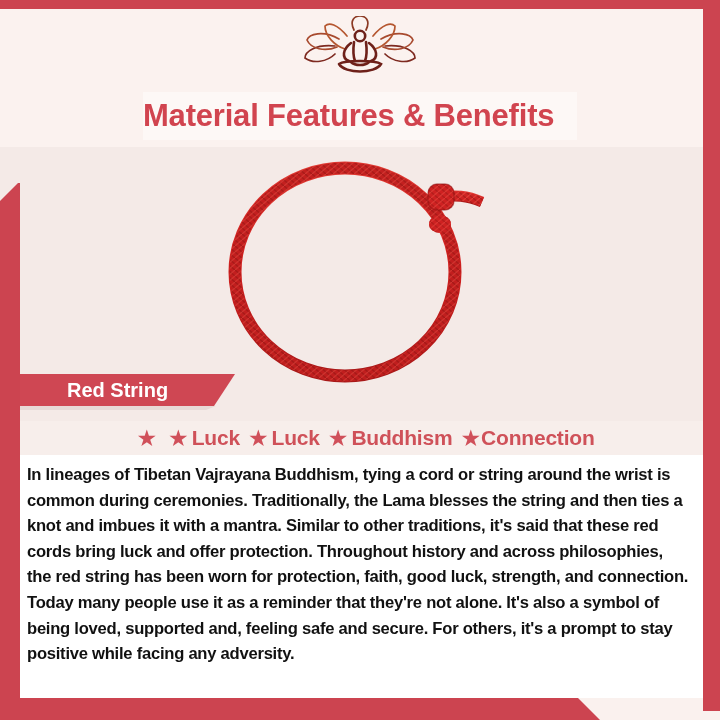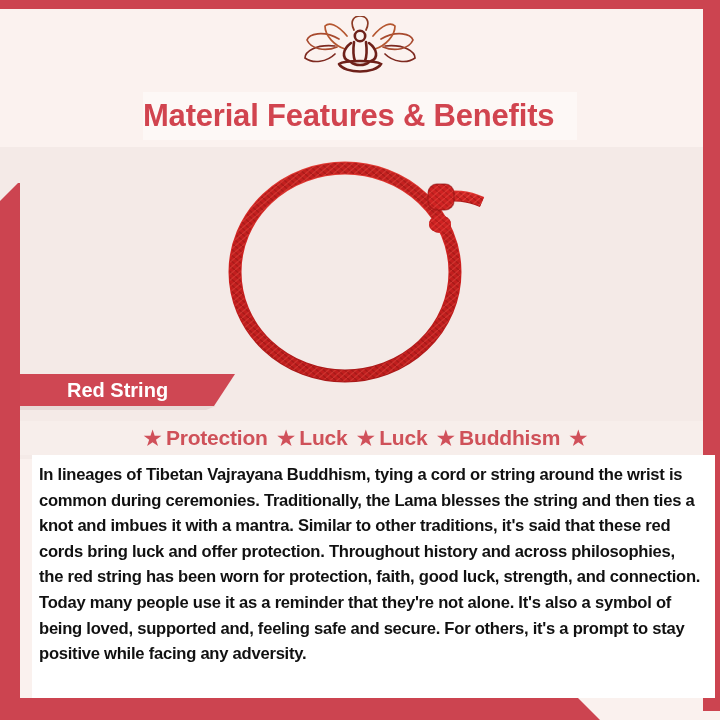--- a/index.html
+++ b/index.html
@@ -63,21 +63,21 @@
     display:flex;align-items:center;justify-content:center;
     background:#f7eeeb;
   }
   .feature{display:flex;align-items:center;white-space:nowrap;}
   .feature .star{color:#d0505a;font-size:23px;line-height:1;margin:0 3px 0 8px;}
   .feature .flabel{color:#cf5159;font-size:21px;font-weight:bold;letter-spacing:-0.2px;}
   .feature.tight .star{margin-right:0px;}
 
   
   .copy{
-    position:absolute;left:32px;top:455px;width:683px;height:243px;
+    position:absolute;left:20px;top:455px;width:683px;height:243px;
     background:#ffffff;
     padding:7px 14px 0 7px;box-sizing:border-box;
   }
   .copy p{
     margin:0;font-size:16.6px;line-height:25.6px;color:#111111;
     font-weight:bold;text-align:left;letter-spacing:-0.25px;
   }
 </style>
 </head>
 <body>
@@ -166,36 +166,36 @@
   </div>
 
   <div class="ribbon-shadow"></div>
   <div class="ribbon">
     <span>Red String</span>
   </div>
 
   <div class="features">
     <div class="feature">
       <span class="star">★</span>
-      <span class="flabel">Protection</span>
     </div>
     <div class="feature">
       <span class="star">★</span>
       <span class="flabel">Luck</span>
     </div>
     <div class="feature">
       <span class="star">★</span>
       <span class="flabel">Luck</span>
     </div>
     <div class="feature">
       <span class="star">★</span>
       <span class="flabel">Buddhism</span>
     </div>
     <div class="feature tight">
       <span class="star">★</span>
+      <span class="flabel">Connection</span>
     </div>
   </div>
 
   <div class="copy">
     <p>In lineages of Tibetan Vajrayana Buddhism, tying a cord or string around the wrist is common during ceremonies. Traditionally, the Lama blesses the string and then ties a knot and imbues it with a mantra. Similar to other traditions, it's said that these red cords bring luck and offer protection. Throughout history and across philosophies, the red string has been worn for protection, faith, good luck, strength, and connection. Today many people use it as a reminder that they're not alone. It's also a symbol of being loved, supported and, feeling safe and secure. For others, it's a prompt to stay positive while facing any adversity.</p>
   </div>
 
 </div>
 
 </body></html>

